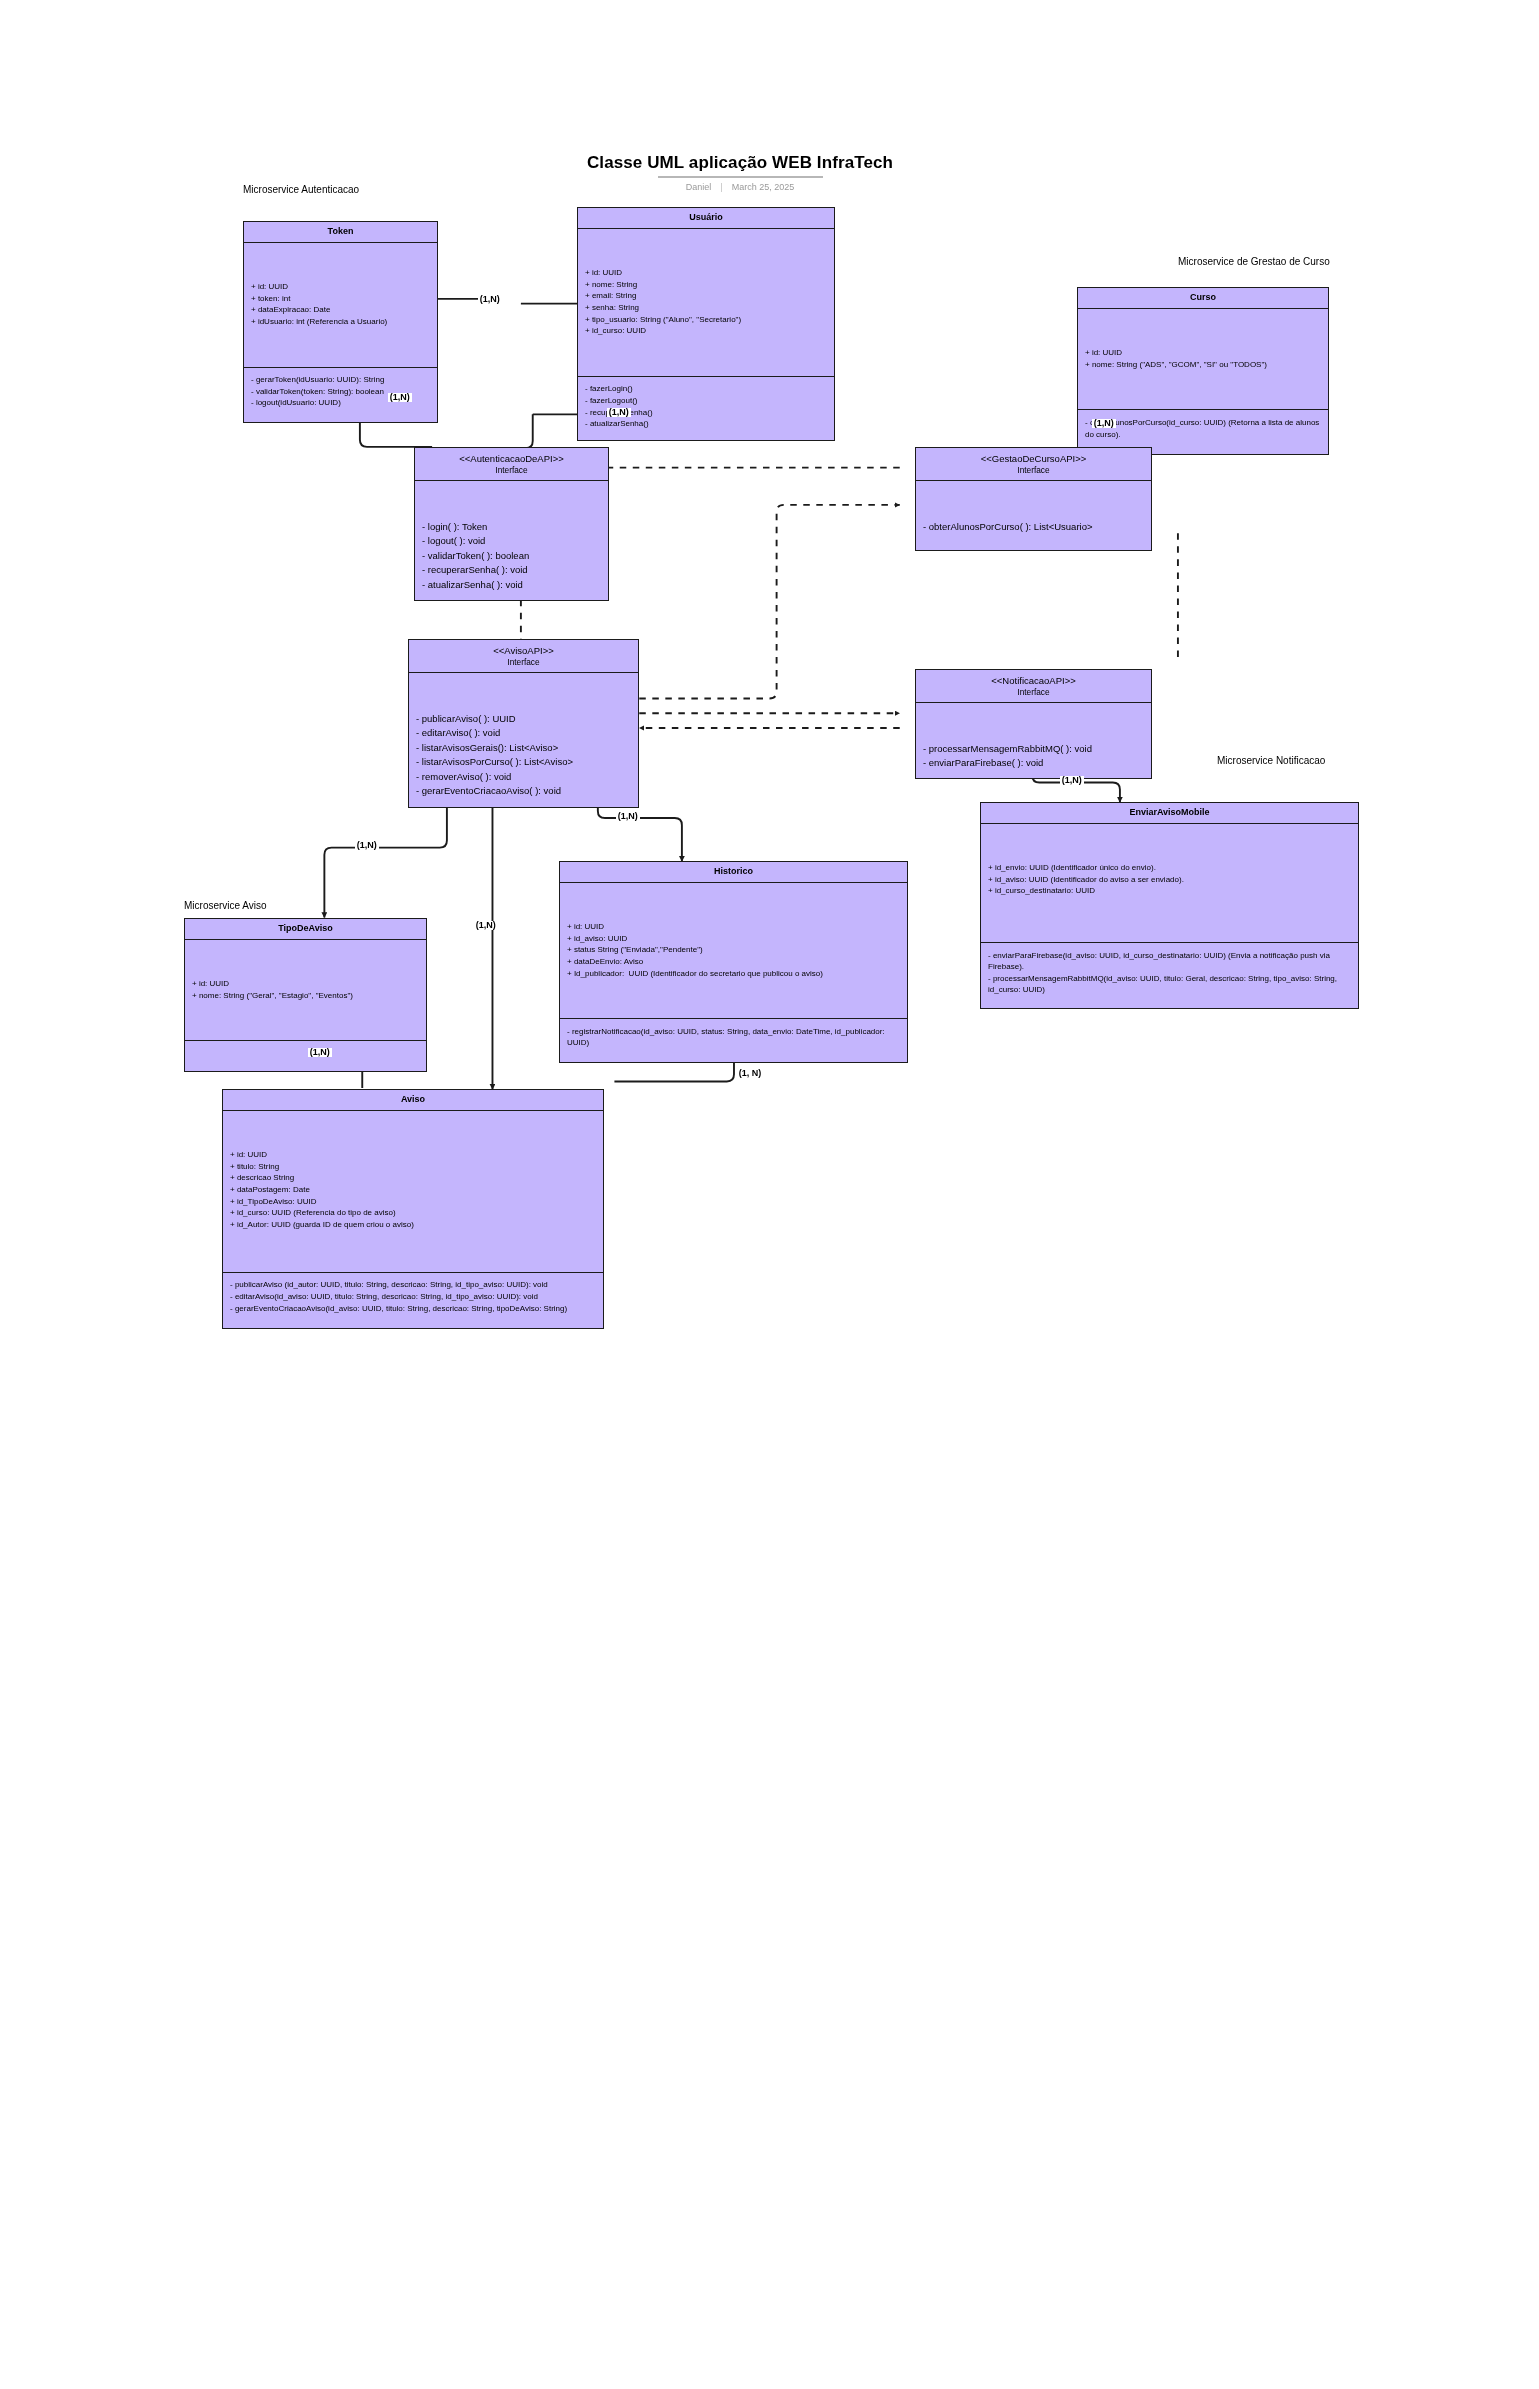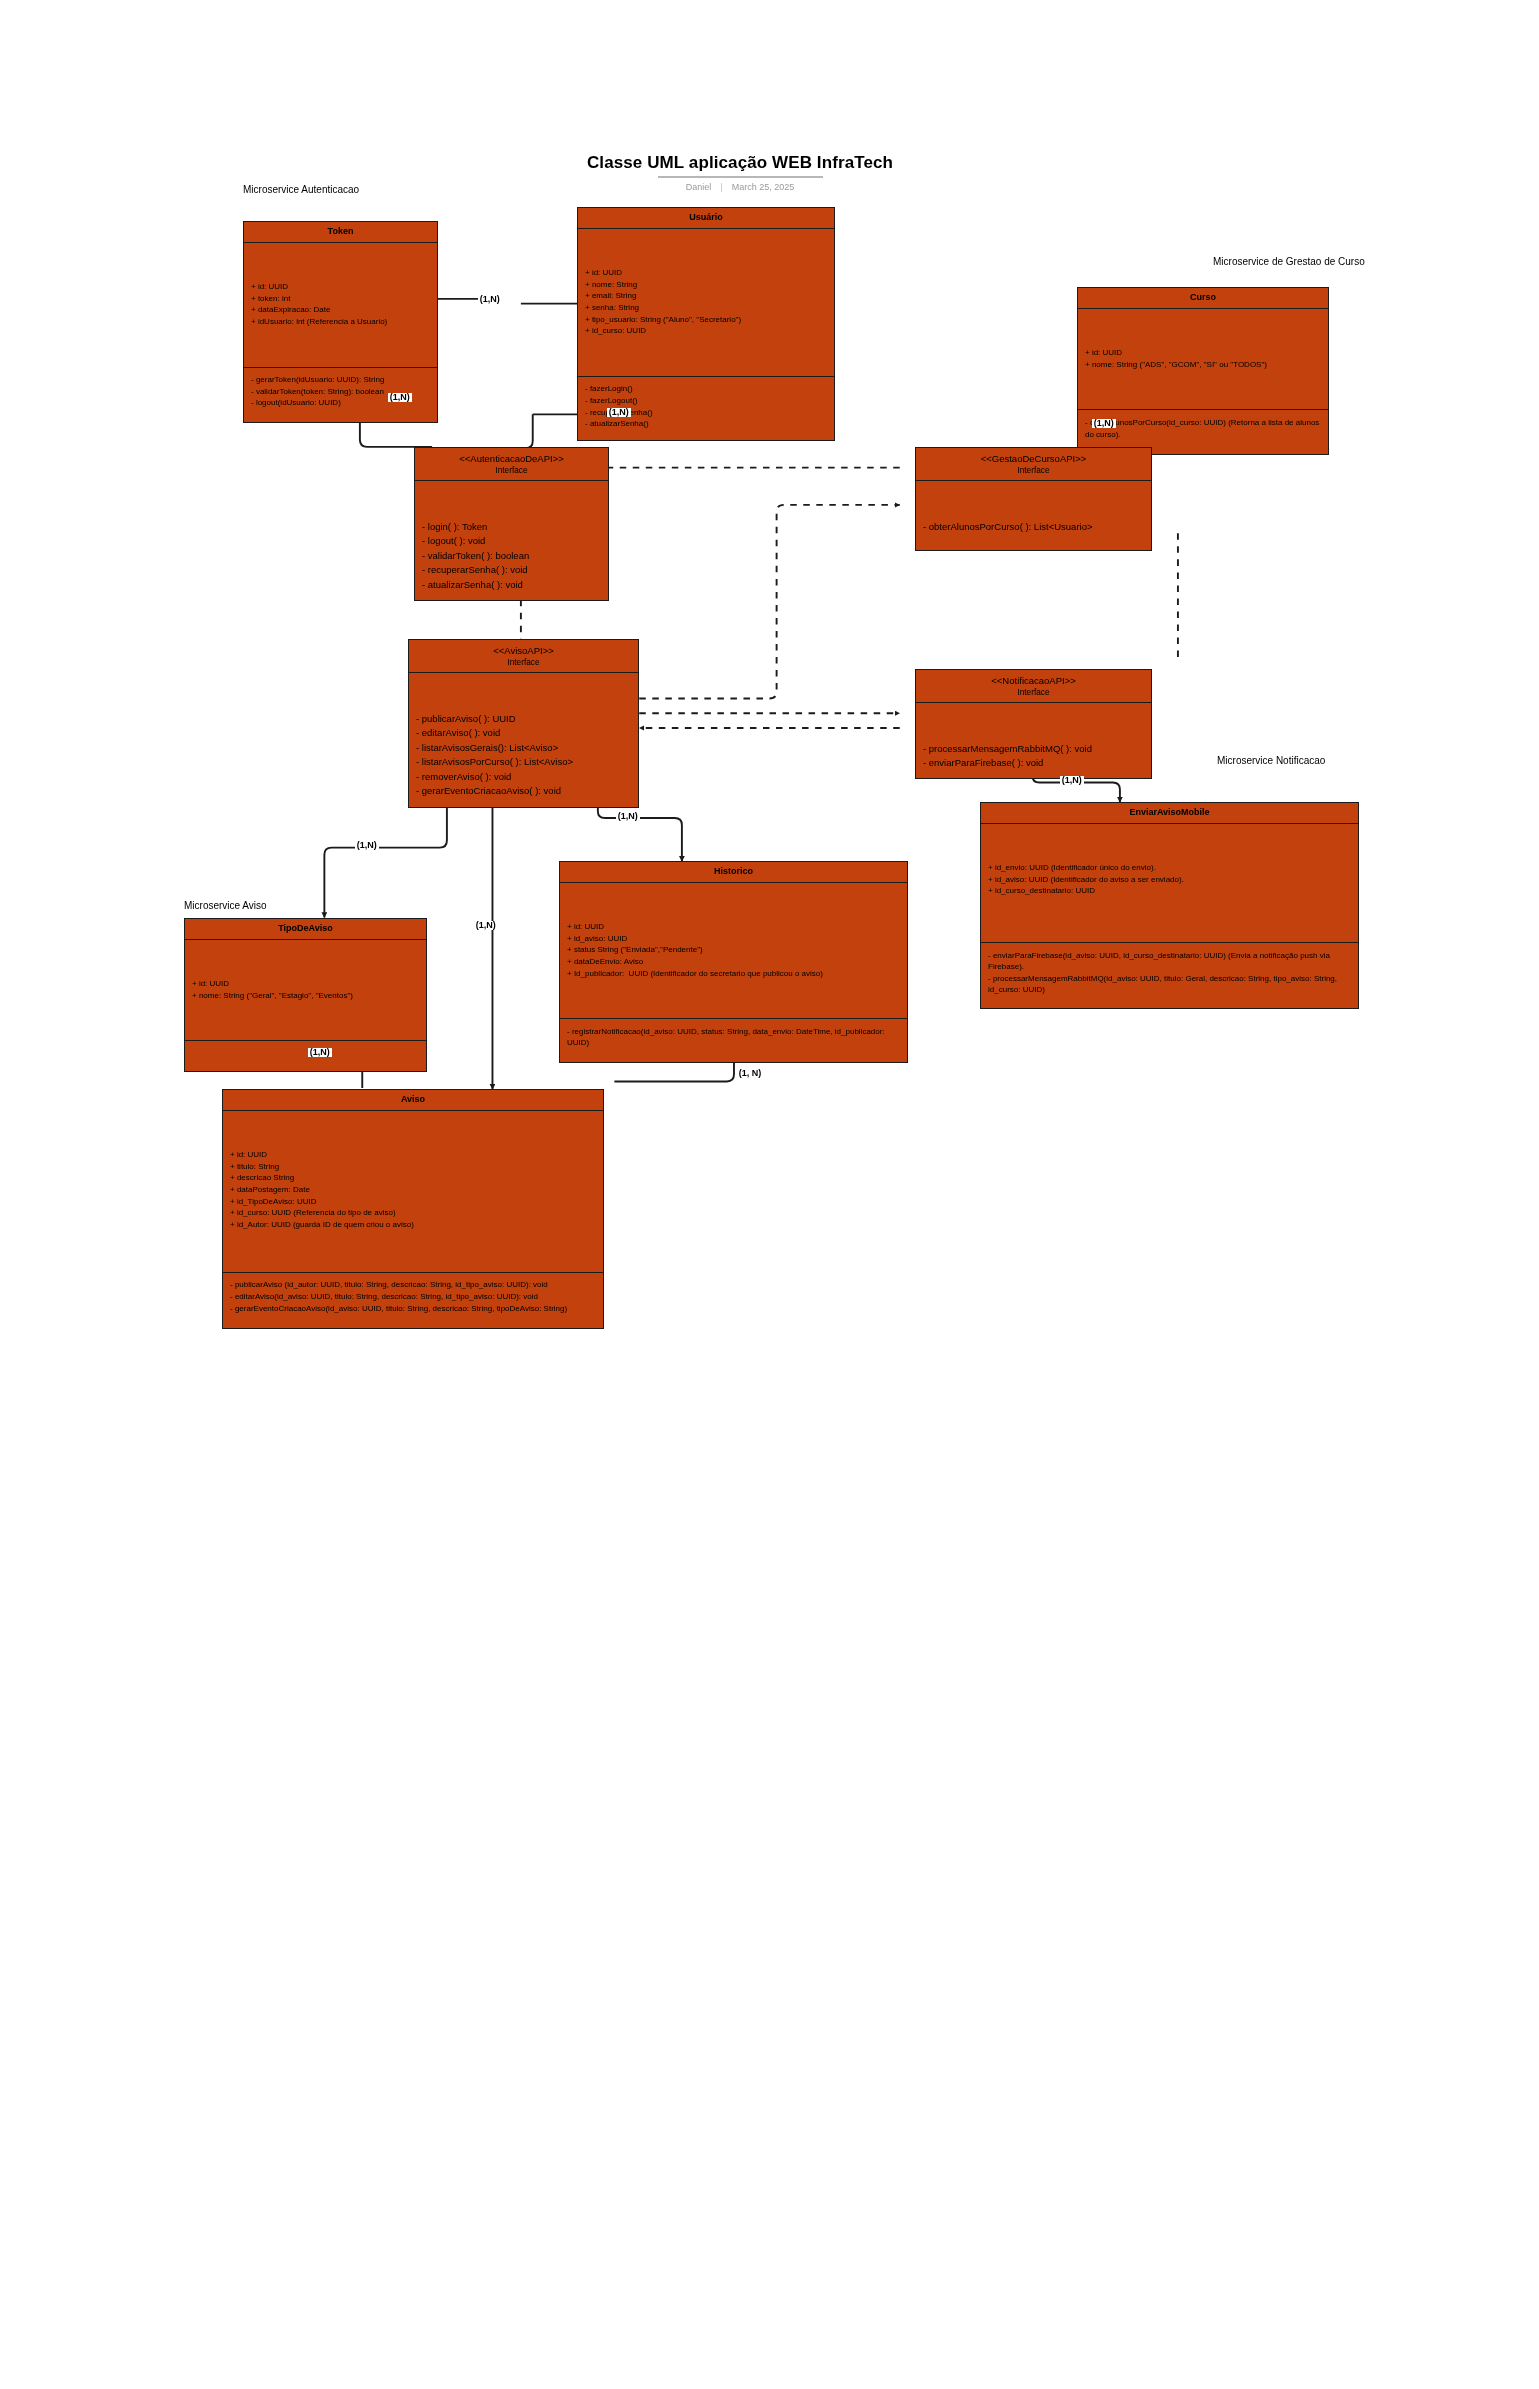--- a/index.html
+++ b/index.html
@@ -63,21 +63,21 @@
     font-size: 10px;
     color: #000;
     white-space: nowrap;
   }
 
   
   .uml {
     position: absolute;
     box-sizing: border-box;
     border: 1.2px solid #1b1b1b;
-    background: #c2410c;
+    background: #c4b5fd;
   }
   .uml .hdr {
     box-sizing: border-box;
     border-bottom: 1.2px solid #1b1b1b;
     text-align: center;
     font-weight: bold;
     font-size: 9px;
     padding: 4.1px 3.6px 4.7px 3.6px;
     line-height: 1.22;
     white-space: nowrap;
@@ -194,21 +194,21 @@
     <div class="doc-title">Classe UML aplicação WEB InfraTech</div>
     <div class="title-rule"></div>
     <div class="doc-sub">
       <span>Daniel</span>
       <span class="divider">|</span>
       <span>March 25, 2025</span>
     </div>
   </div>
 
   <div class="ms-label" style="left:243px; top:184px;">Microservice Autenticacao</div>
-  <div class="ms-label" style="left:1213px; top:256px;">Microservice de Grestao de Curso</div>
+  <div class="ms-label" style="left:1178px; top:256px;">Microservice de Grestao de Curso</div>
   <div class="ms-label" style="left:1217px; top:755px;">Microservice Notificacao</div>
   <div class="ms-label" style="left:184px; top:900px;">Microservice Aviso</div>
 
   <div class="uml" style="left:243px; top:221px; width:195px;">
     <div class="hdr">Token</div>
     <div class="sect">
       <div class="row">+ id: UUID</div>
       <div class="row">+ token: int</div>
       <div class="row">+ dataExpiracao: Date</div>
       <div class="row">+ idUsuario: int (Referencia a Usuario)</div>

